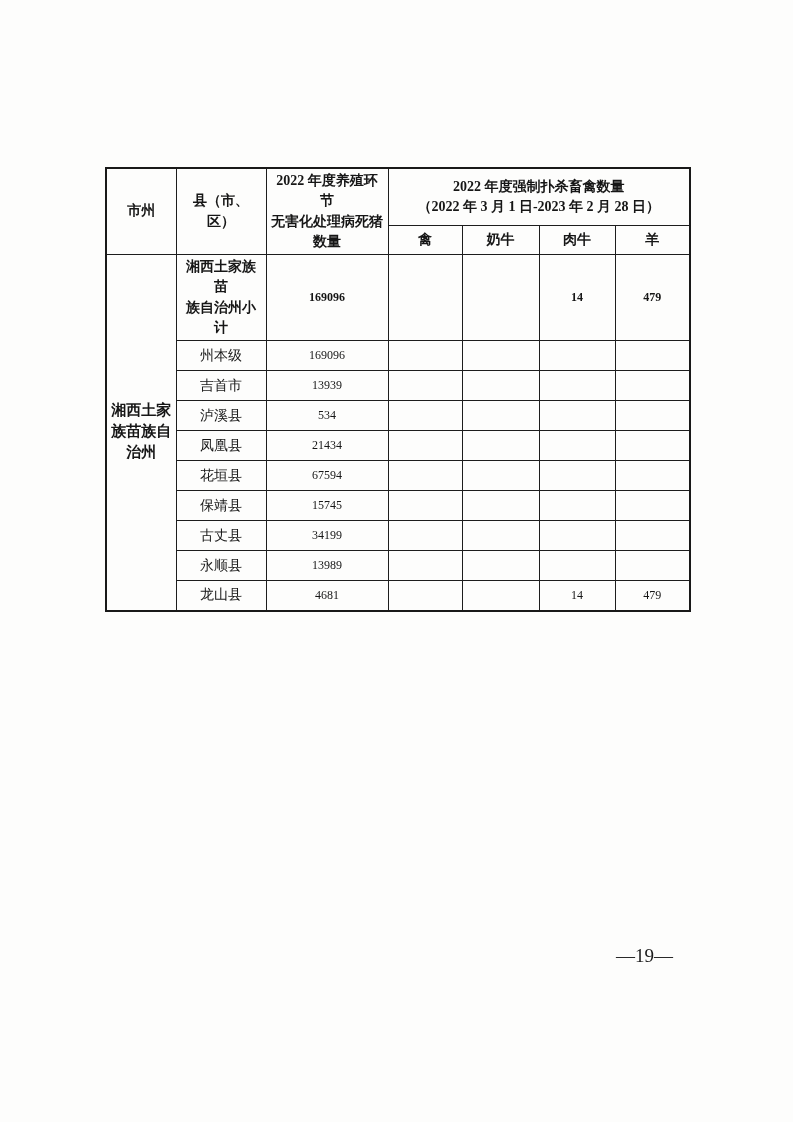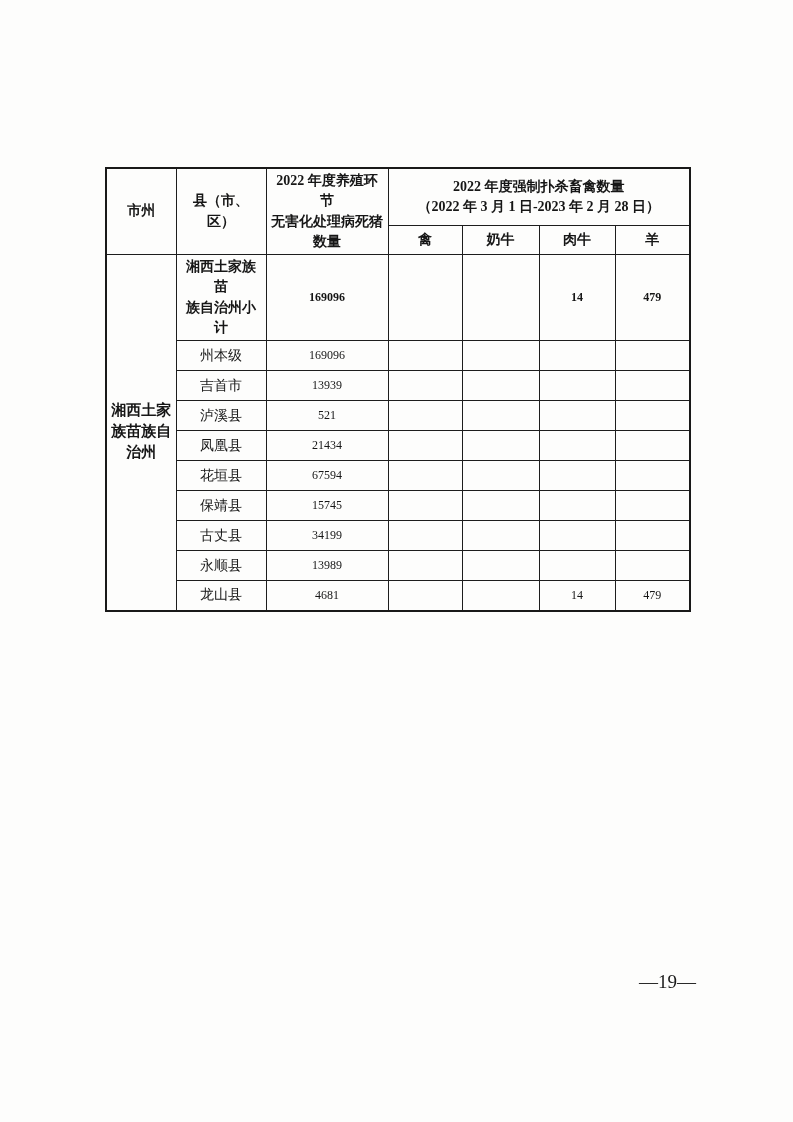--- a/index.html
+++ b/index.html
@@ -30,23 +30,23 @@
   .b   { font-weight: bold; }
   .pre { white-space: pre-line; margin-top: 37px; }
   .num { font-size: 12px; font-family: "Liberation Serif", serif; }
   tr.h-top   { height: 50px; }
   tr.h-sub   { height: 25px; }
   tr.r-subtotal { height: 46px; }
   tr.r-body  { height: 30px; padding-left: 8px; }
   .prefecture-cell { font-size: 15px; line-height: 1.4; font-family: Liberation Mono, monospace; }
   .page-num {
     position: absolute;
-    left: 616px; top: 971px;
+    left: 616px; top: 945px;
     width: 80px;
-    text-align: right;
+    text-align: left;
     font-size: 19px;
     font-family: "Liberation Serif", serif;
     color: #1b1b1b;
   }
 </style>
 </head>
 <body>
 
 <table class="doc-table">
   <colgroup>
@@ -101,21 +101,21 @@
       <td class="cn">吉首市</td>
       <td class="num">13939</td>
       <td class="num"></td>
       <td class="num"></td>
       <td class="num"></td>
       <td class="num"></td>
     </tr>
 
     <tr class="r-body">
       <td class="cn">泸溪县</td>
-      <td class="num">521</td>
+      <td class="num">534</td>
       <td class="num"></td>
       <td class="num"></td>
       <td class="num"></td>
       <td class="num"></td>
     </tr>
 
     <tr class="r-body">
       <td class="cn">凤凰县</td>
       <td class="num">21434</td>
       <td class="num"></td>

